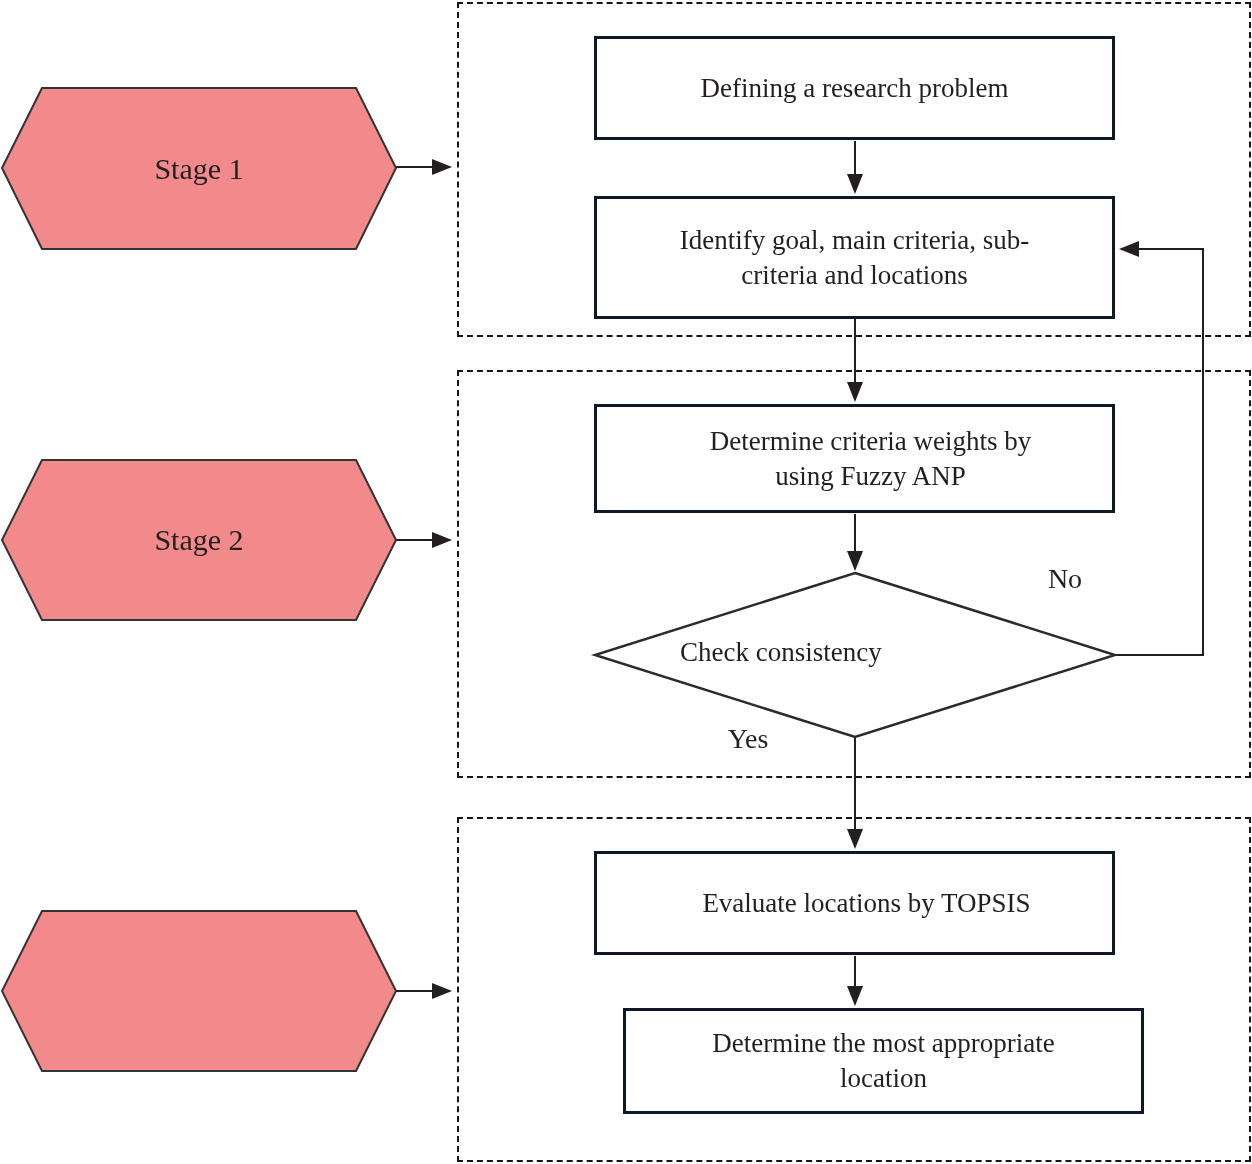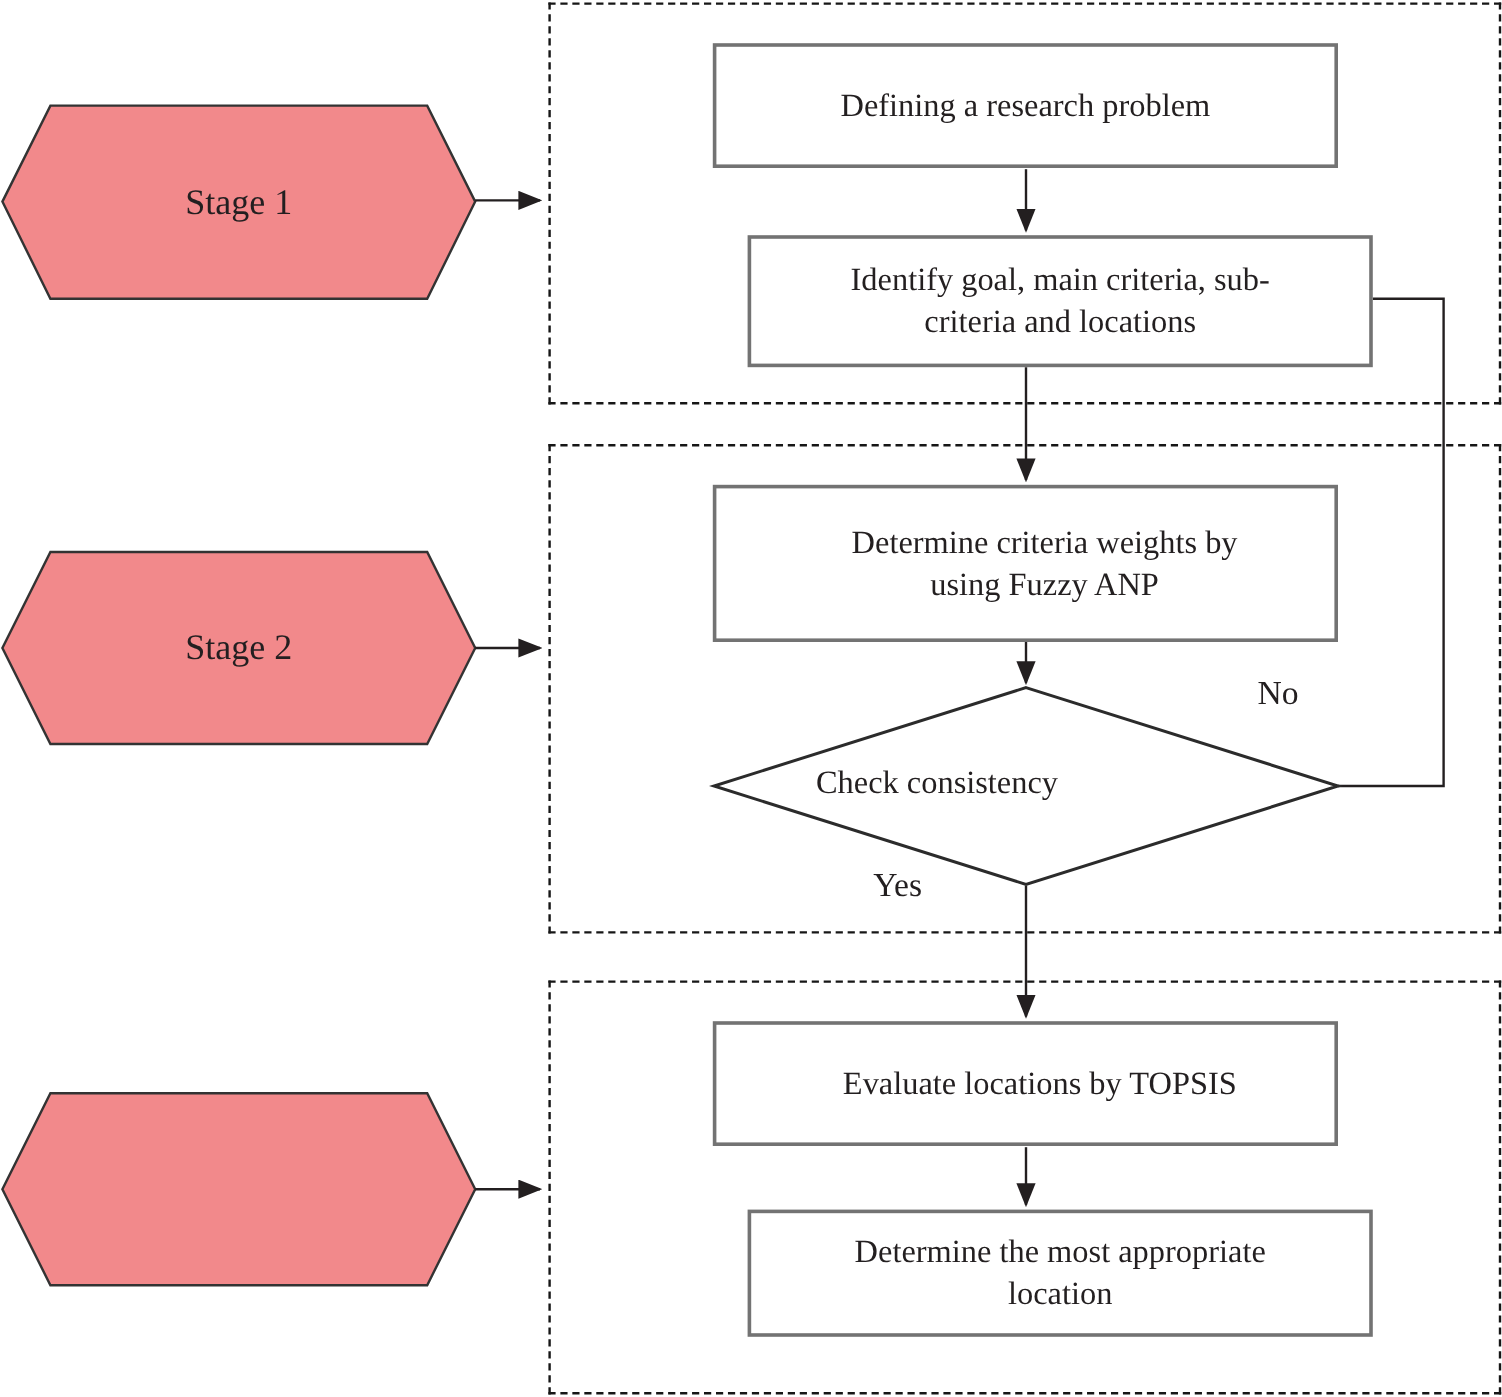--- a/index.html
+++ b/index.html
@@ -30,37 +30,37 @@
     z-index: 1;
   }
   .region-1 { left: 457px; top: 2px;   width: 794px; height: 335px; }
   .region-2 { left: 457px; top: 370px; width: 794px; height: 408px; }
   .region-3 { left: 457px; top: 817px; width: 794px; height: 345px; }
 
   .process-box {
     position: absolute;
     left: 594px;
     width: 521px;
-    border: 3px solid #737373;
+    border: 3px solid #0f172a;
     background: #ffffff;
     box-sizing: border-box;
     display: flex;
     align-items: center;
     justify-content: center;
     text-align: center;
     z-index: 3;
   }
   .box-text {
     font-size: 27px;
     line-height: 1.28;
     white-space: pre-line;
   }
   .box-1 { top: 36px;   height: 104px; }
-  .box-2 { top: 196px;  height: 110px; margin-left: 29px; }
-  .box-3 { top: 404px;  height: 131px; padding-left: 32px; }
+  .box-2 { top: 196px;  height: 123px; }
+  .box-3 { top: 404px;  height: 109px; padding-left: 32px; }
   .box-4 { top: 851px;  height: 104px; padding-left: 24px; }
   .box-5 { top: 1008px; height: 106px; margin-left: 29px; }
 
   .hex-label {
     position: absolute;
     left: 2px;
     width: 394px;
     display: flex;
     align-items: center;
     justify-content: center;

